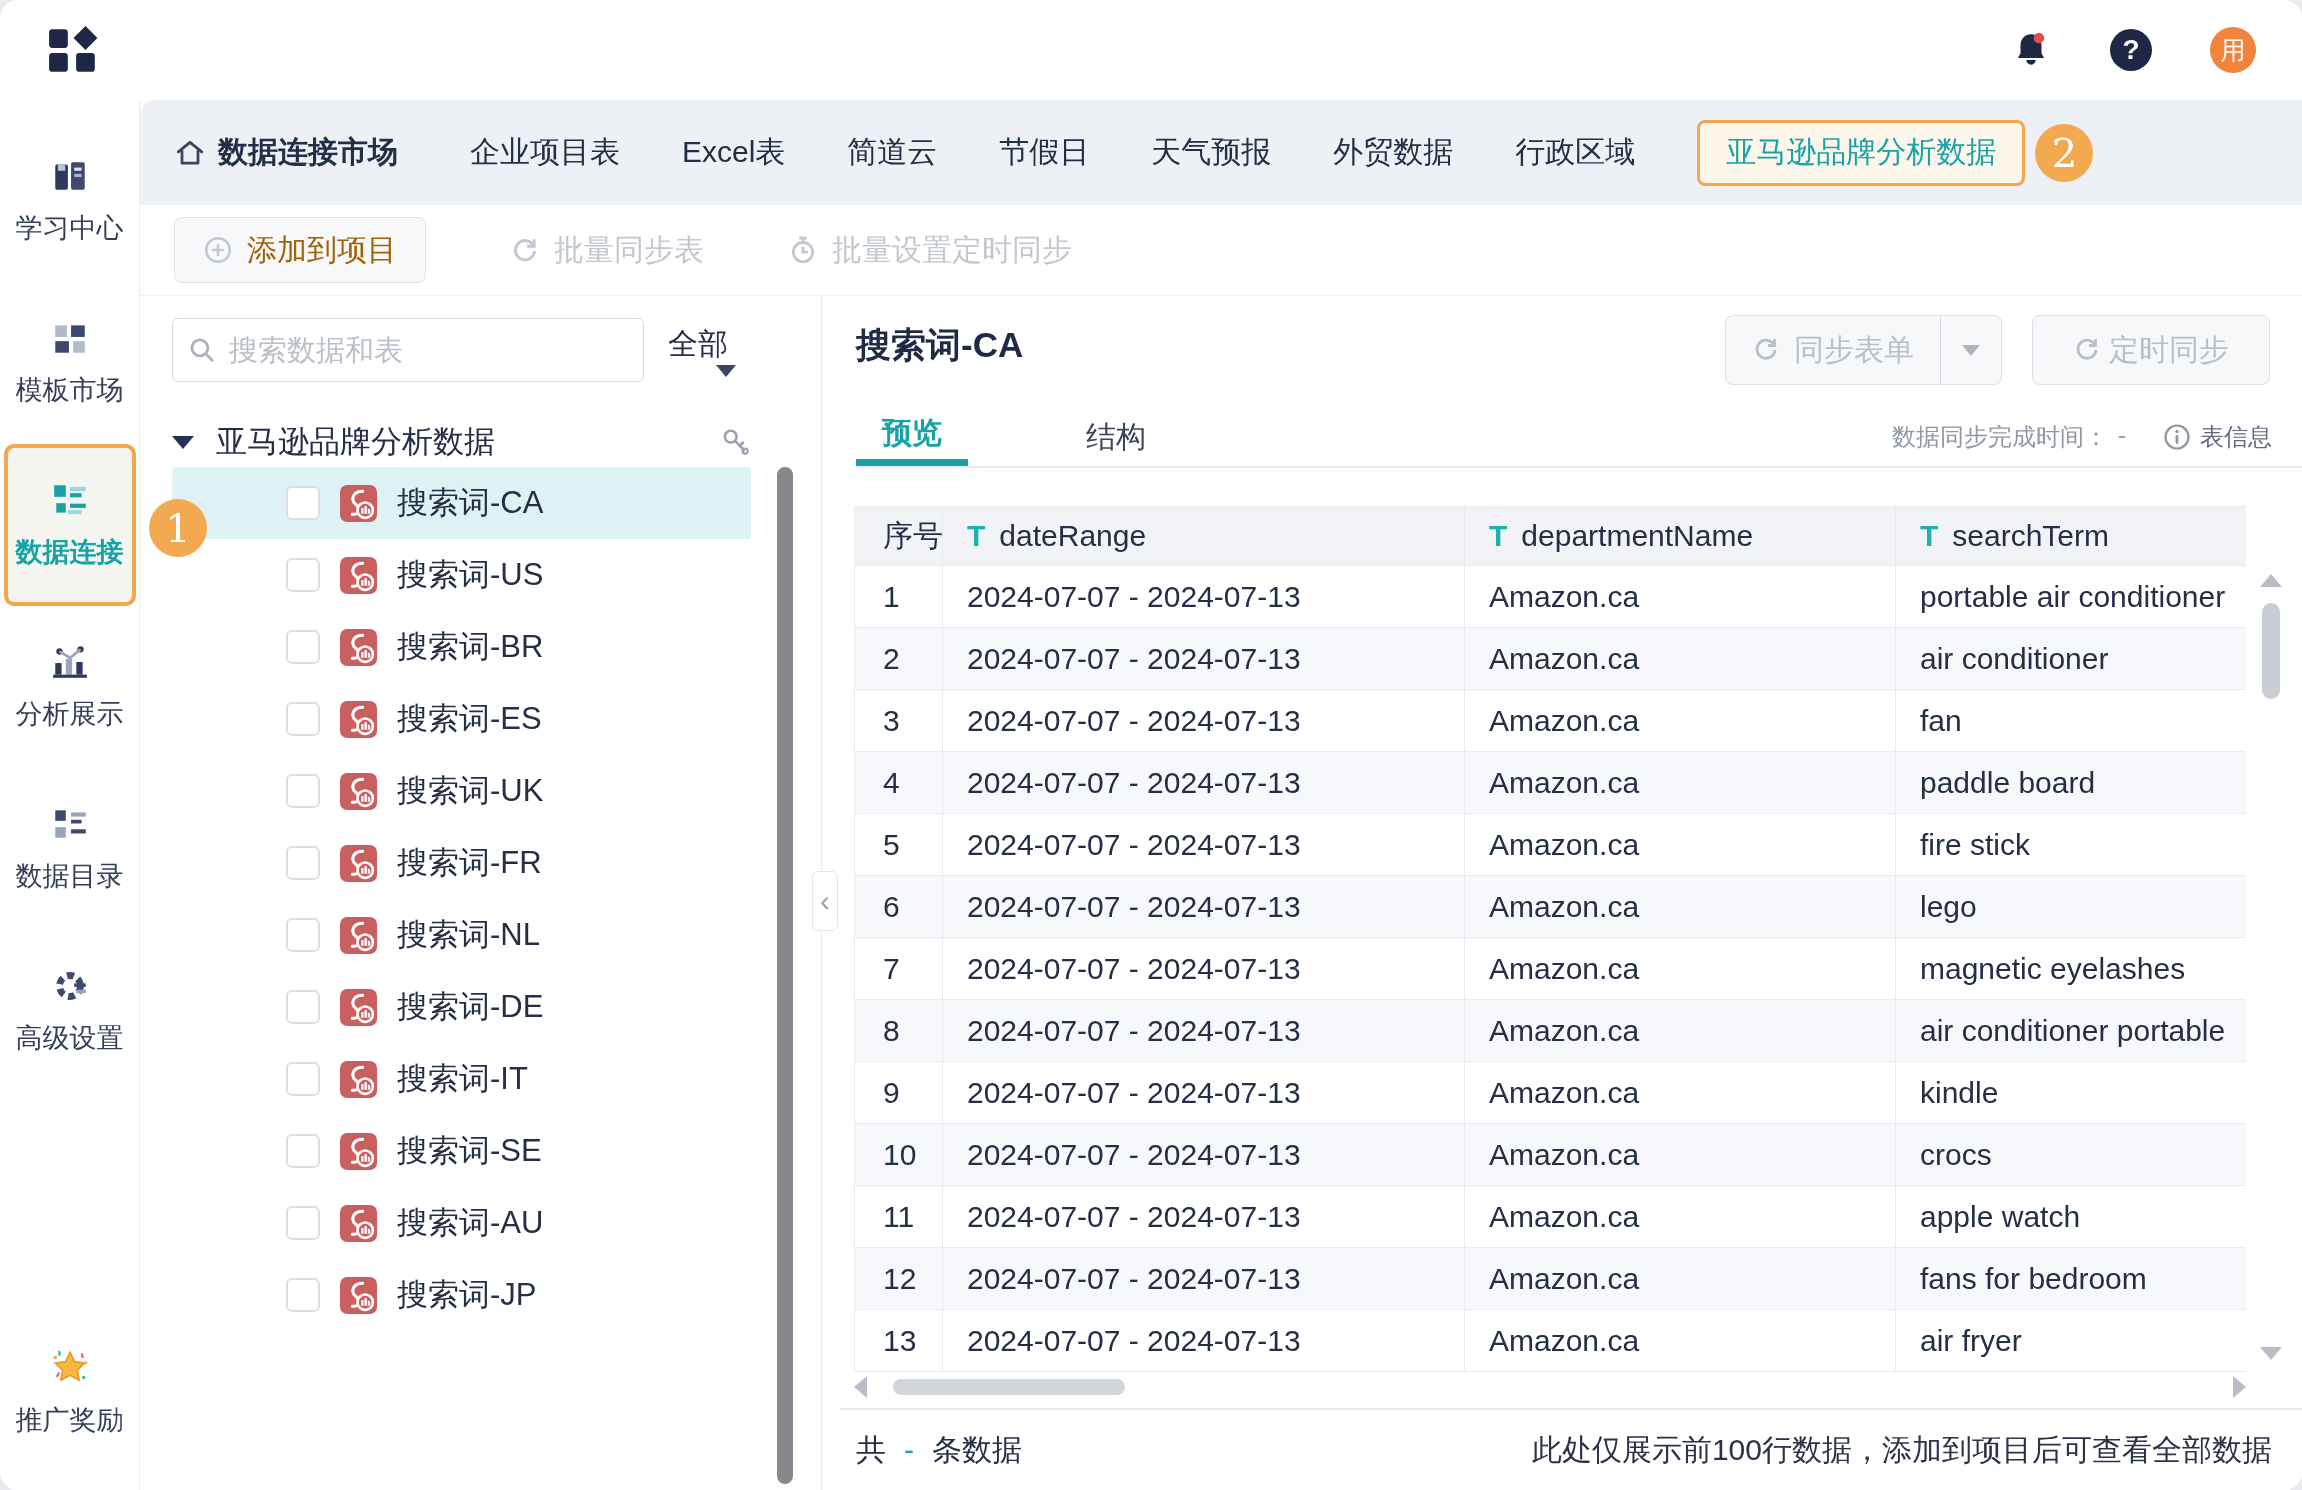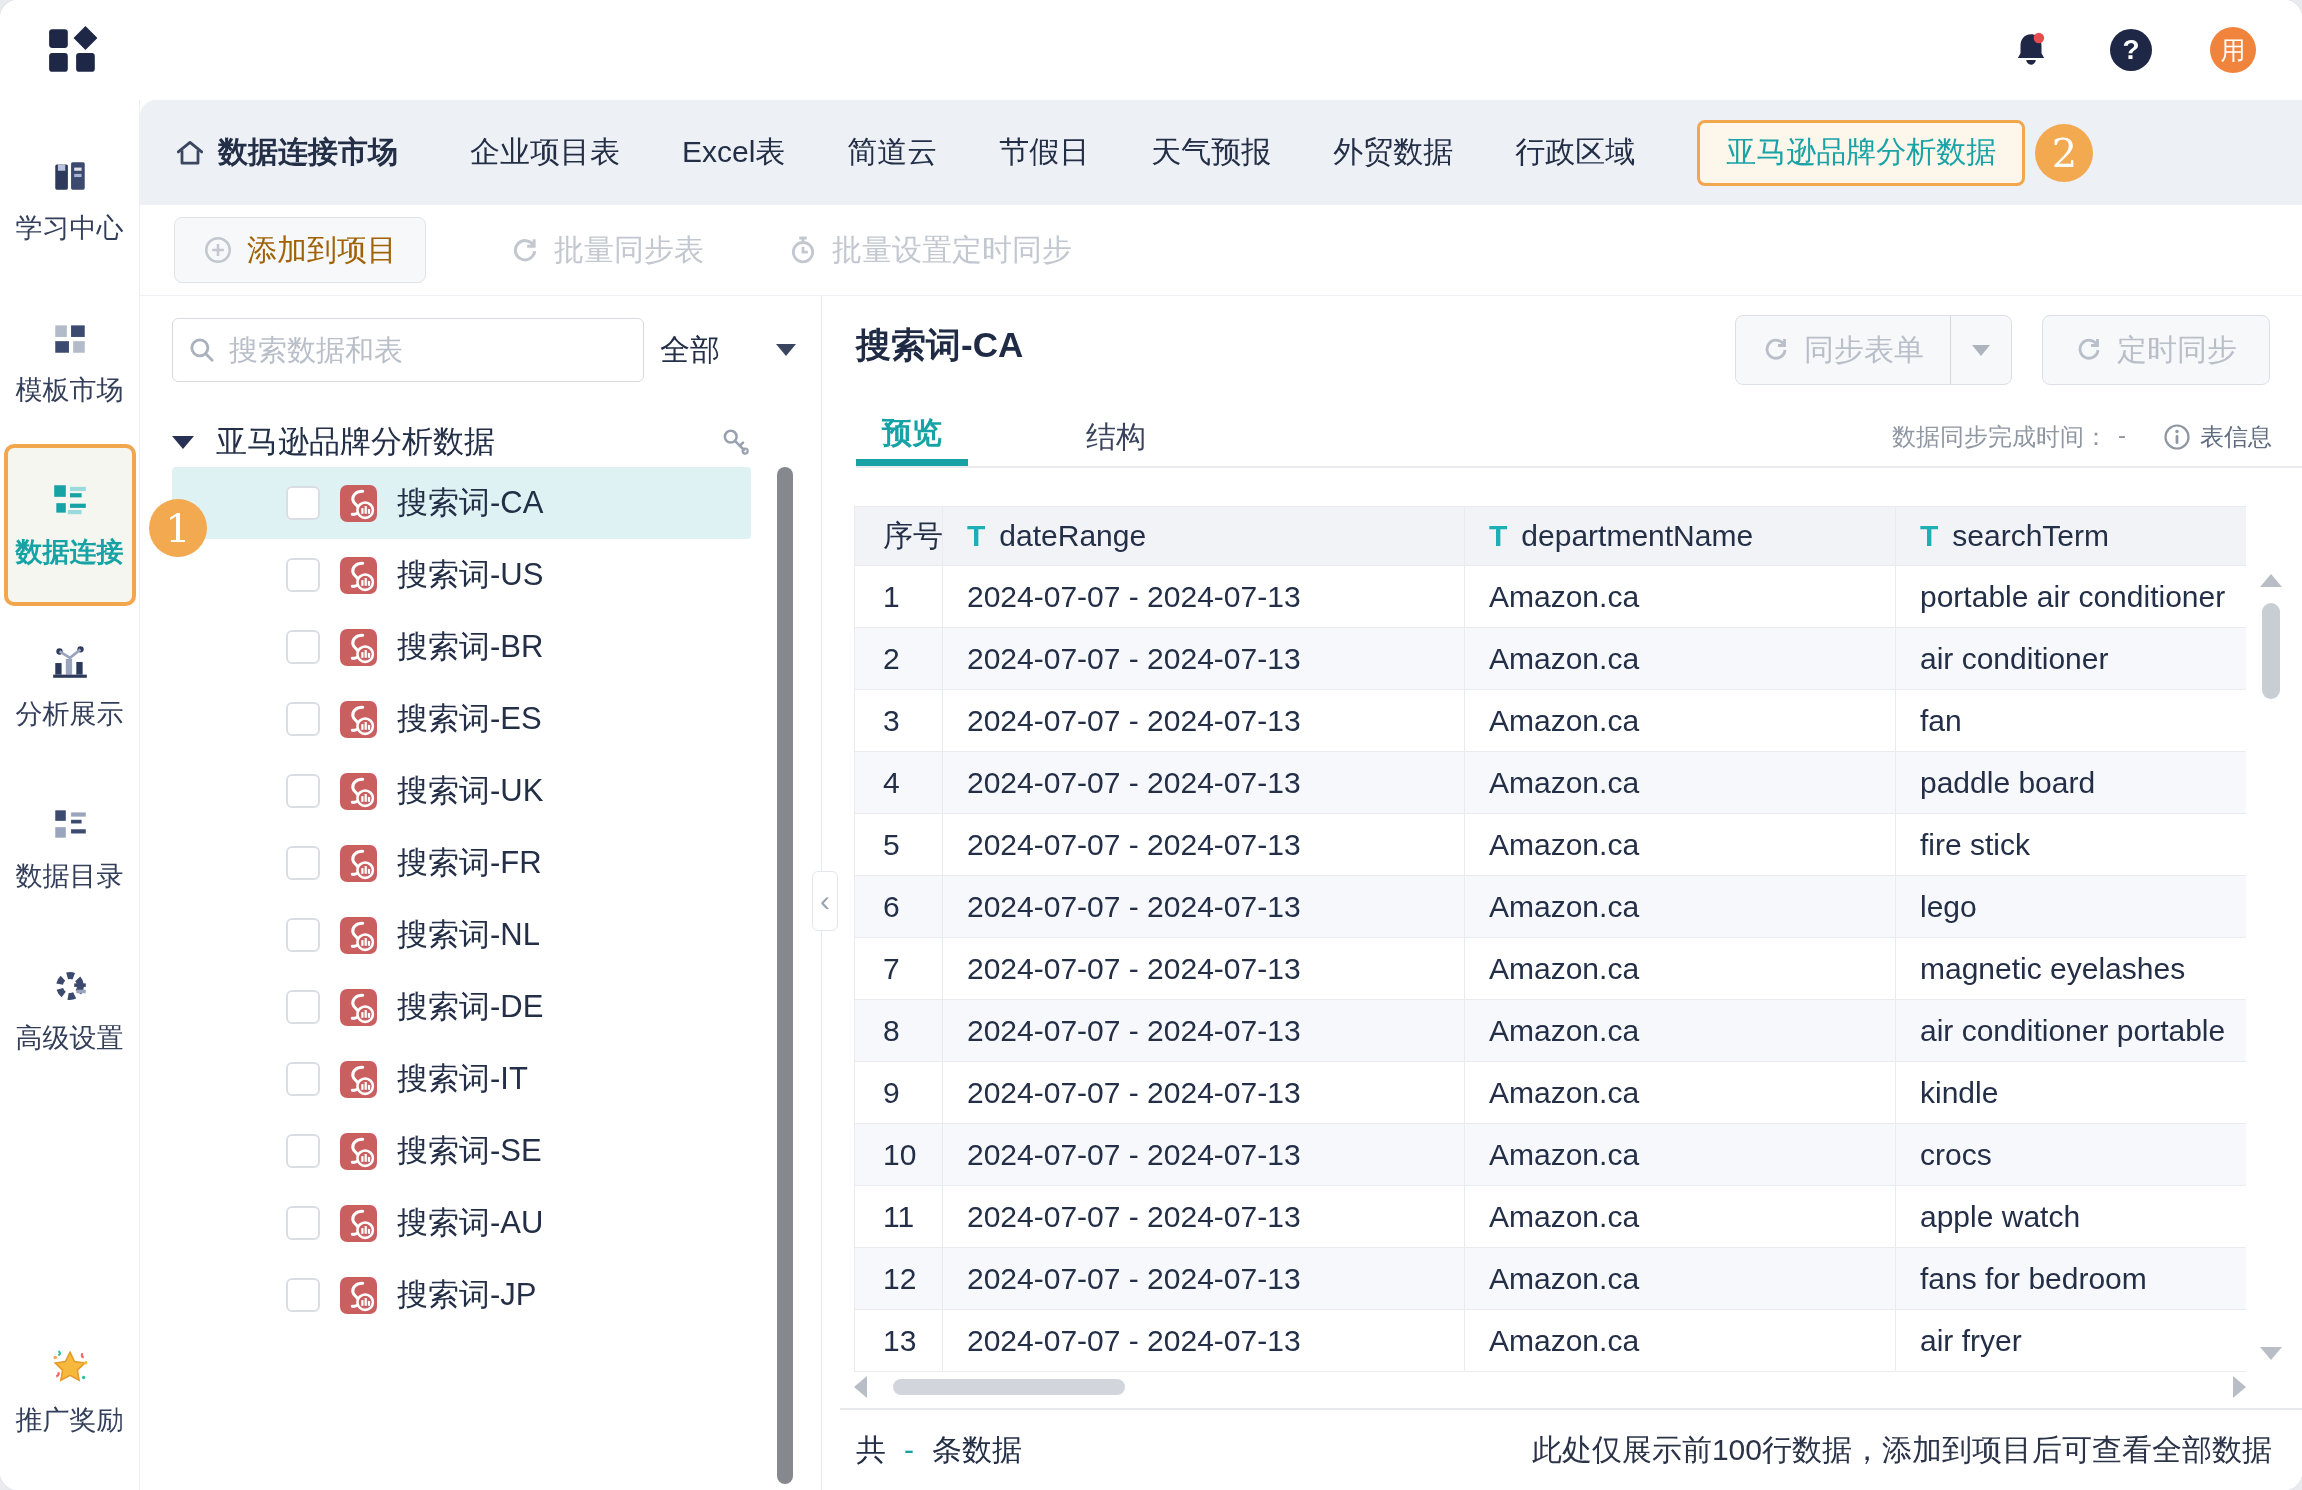--- a/index.html
+++ b/index.html
@@ -36,42 +36,42 @@
   .text-btn{display:flex;align-items:center;gap:14px;color:#c2c7d0;font-size:30px;}
   .gicon{color:#c2c7d0;width:30px;height:30px;}
 
   
   .workspace{position:absolute;left:0;top:195px;right:0;bottom:0;border-top:1px solid #eef0f3;background:#fff;}
   .tree-panel{position:absolute;left:0;top:0;width:682px;bottom:0;background:#fff;border-right:1px solid #e7e9ed;box-sizing:border-box;overflow:hidden;}
   .search-row{position:absolute;left:32px;top:22px;display:flex;align-items:center;}
   .search-box{width:472px;height:64px;border:1px solid #d7dbe1;border-radius:6px;display:flex;align-items:center;padding:12px 14px;gap:10px;box-sizing:border-box;background:#fff;}
   .search-box input{border:none;outline:none;font-size:29px;color:#232e47;width:100%;background:transparent;font-family:inherit;}
   .search-box input::placeholder{color:#b9bfc9;}
-  .filter{display:flex;align-items:center;margin-left:16px;font-size:30px;color:#232e47;cursor:pointer;}
+  .filter{display:flex;align-items:center;margin-left:16px;font-size:30px;color:#232e47;cursor:pointer;flex-direction:column;}
   .caret-down{width:0;height:0;border-left:10px solid transparent;border-right:10px solid transparent;border-top:12px solid #3a4660;margin-left:56px;}
   .tree-root{position:absolute;left:32px;right:70px;top:118px;height:56px;display:flex;align-items:center;gap:22px;font-size:31px;color:#232e47;cursor:pointer;}
   .tree-caret{width:0;height:0;border-left:11px solid transparent;border-right:11px solid transparent;border-top:13px solid #273154;}
   .key-icon{margin-left:auto;width:32px;height:32px;}
   .tree-items{position:absolute;left:32px;right:70px;top:171px;}
   .tree-row{height:72px;display:flex;align-items:center;padding-left:114px;border-radius:4px;font-size:31px;color:#232e47;gap:20px;cursor:pointer;box-sizing:border-box;}
   .tree-row.selected{background:#def1f3;}
   .checkbox{width:30px;height:30px;border:2px solid #dadee4;border-radius:6px;background:#fff;flex:0 0 auto;}
   .tbl-icon{width:37px;height:37px;flex:0 0 auto;}
   .tree-scrollbar{position:absolute;left:637px;width:16px;top:171px;bottom:6px;border-radius:8px;background:#85888d;}
   .collapse-handle{position:absolute;left:672px;top:575px;width:24px;height:58px;background:#fff;border:1px solid #e3e6ea;border-radius:6px;color:#9aa1b0;font-size:30px;display:flex;align-items:center;justify-content:center;z-index:5;cursor:pointer;}
 
   
   .main-panel{position:absolute;left:700px;right:0;top:0;bottom:0;background:#fff;}
   .main-title{position:absolute;left:16px;top:26px;font-size:35px;font-weight:bold;color:#1f2a44;}
   .actions{position:absolute;right:32px;top:19px;display:flex;gap:30px;}
   .act-btn{display:flex;align-items:center;height:70px;border:1px solid #dcdfe5;border-radius:8px;background:#f7f8fa;color:#b9bfc9;font-size:30px;box-sizing:border-box;}
   .act-main{display:flex;align-items:center;gap:12px;padding:0 26px;}
   .act-caret{width:60px;height:100%;display:flex;align-items:center;justify-content:center;border-left:1px solid #d4d8de;}
   .act-caret .tri{width:0;height:0;border-left:9px solid transparent;border-right:9px solid transparent;border-top:11px solid #aeb4bd;}
-  .act-single{gap:12px;padding:0 32px;}
+  .act-single{gap:6px;padding:0 40px;}
 
   .main-tabs{position:absolute;left:16px;right:30px;top:112px;height:58px;display:flex;align-items:center;}
   .mtab{font-size:30px;color:#39445c;height:58px;display:flex;align-items:center;justify-content:center;cursor:pointer;box-sizing:border-box;}
   .mtab.active{color:#17a3a6;font-weight:bold;width:112px;border-bottom:7px solid #17a3a6;}
   .mtab.plain{margin-left:118px;}
   .meta{margin-left:auto;display:flex;align-items:flex-start;gap:10px;font-size:24px;color:#8f97a3;}
   .meta .tinfo{display:flex;align-items:center;gap:8px;color:#5f6b80;margin-left:26px;cursor:pointer;}
   .hairline{position:absolute;left:16px;right:0;top:170px;height:2px;background:#e9ebef;}
 
   .table-wrap{position:absolute;left:14px;right:56px;top:210px;border:1px solid #e9ebef;border-right:none;box-sizing:border-box;}

